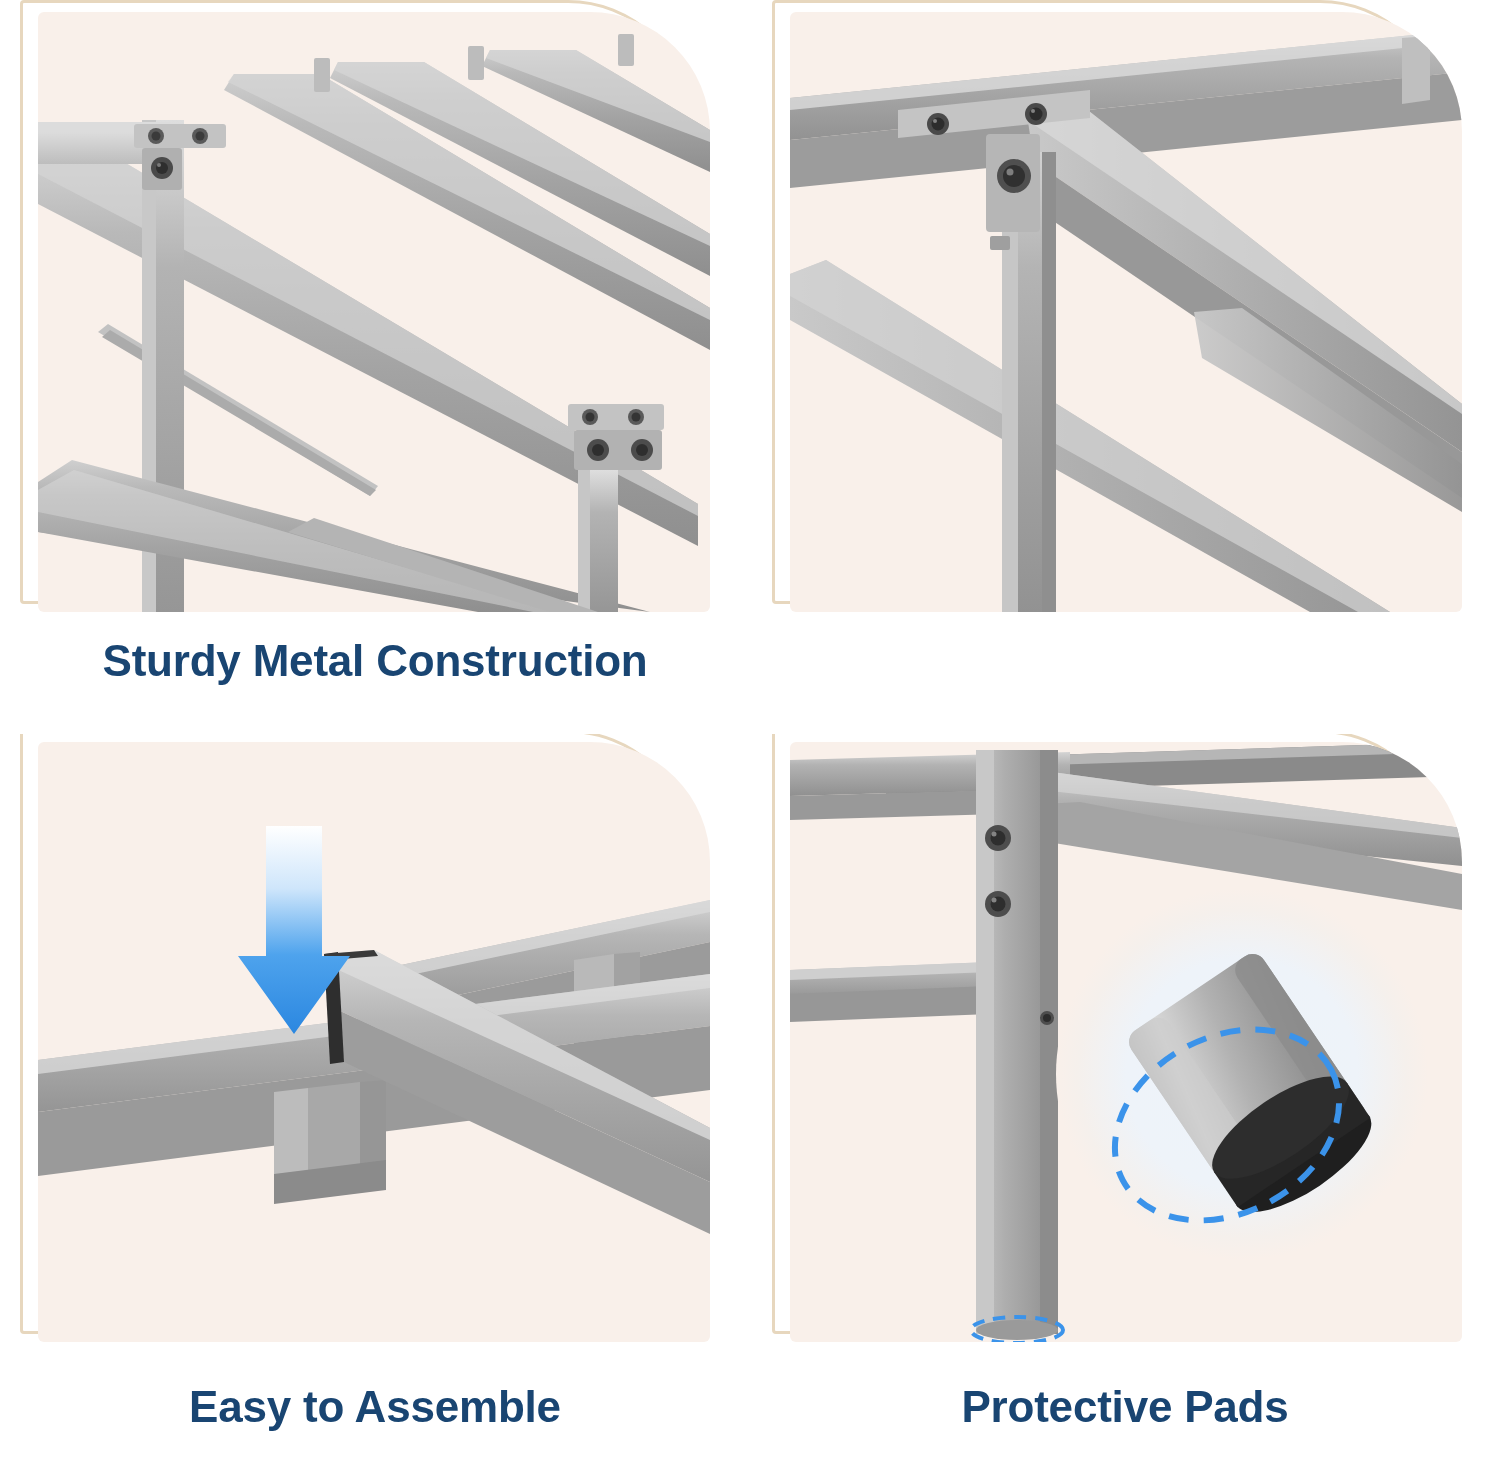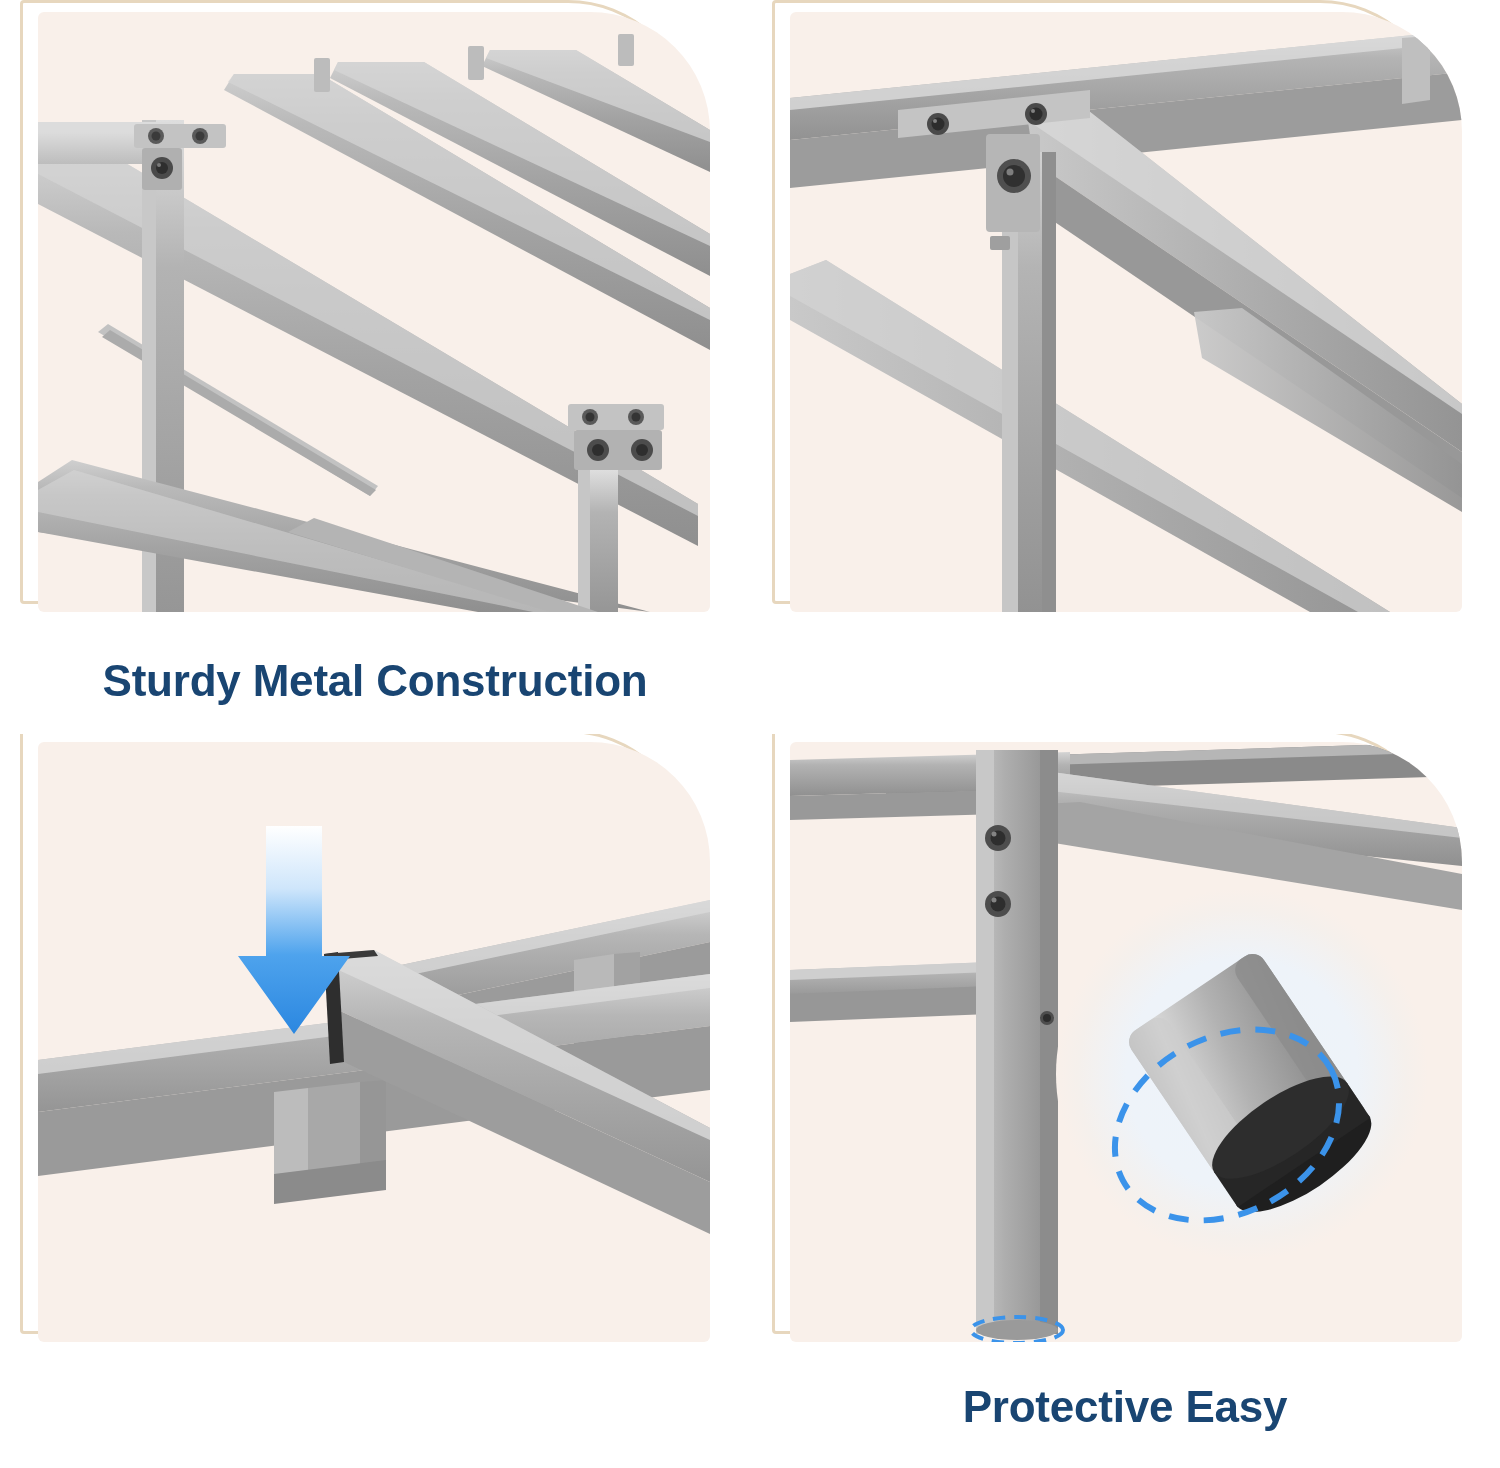--- a/index.html
+++ b/index.html
@@ -39,21 +39,21 @@
     pointer-events:none;
     box-sizing:border-box;
   }
   .cell.right .frame{left:22px;}
   .cell.bottomrow .frame{top:-4px;}
 
   
   .caption{
     position:absolute;
     left:0;right:0;
-    top:656px;
+    top:636px;
     text-align:center;
     font-size:44px;
     font-weight:bold;
     color:#194572;
     letter-spacing:-0.2px;
     white-space:nowrap;
   }
   .cell.bottomrow .caption{top:648px;}
 
   
@@ -269,20 +269,21 @@
         <polygon points="300,268 672,440 672,492 306,320" fill="#9d9d9d"></polygon>
 
         <polygon points="286,212 300,210 306,320 292,322" fill="#2e2e2e"></polygon>
         <polygon points="286,212 336,208 340,214 292,218" fill="#3a3a3a"></polygon>
 
         <g>
           <path d="M 228 84 L 284 84 L 284 214 L 312 214 L 256 292 L 200 214 L 228 214 Z" fill="url(#eArrow)"></path>
         </g>
       </svg>
     </div>
+    <div class="caption">Easy to Assemble</div>
   </div>
 
   <div class="cell right bottomrow">
     <div class="frame"></div>
     <div class="panel">
       <svg class="art" viewBox="0 0 672 600" preserveAspectRatio="none">
         <defs>
           <linearGradient id="pA" x1="0" y1="0" x2="1" y2="0">
             <stop offset="0" stop-color="#c6c6c6"></stop>
               <stop offset="0.35" stop-color="#aeaeae"></stop>
@@ -352,16 +353,16 @@
 
             <ellipse cx="454" cy="438" rx="80" ry="30" fill="#1f1f1f"></ellipse>
             <rect x="374" y="398" width="160" height="42" fill="#262626"></rect>
             <ellipse cx="454" cy="398" rx="80" ry="30" fill="#2d2d2d"></ellipse>
           </g>
 
           <ellipse cx="437" cy="383" rx="118" ry="88" fill="none" stroke="#3b93ea" stroke-width="6" stroke-dasharray="20 15" transform="rotate(-28 437 383)"></ellipse>
         </g>
       </svg>
     </div>
-    <div class="caption">Protective Easy</div>
+    <div class="caption">Protective Pads</div>
   </div>
 
 </div>
 
 </body></html>

